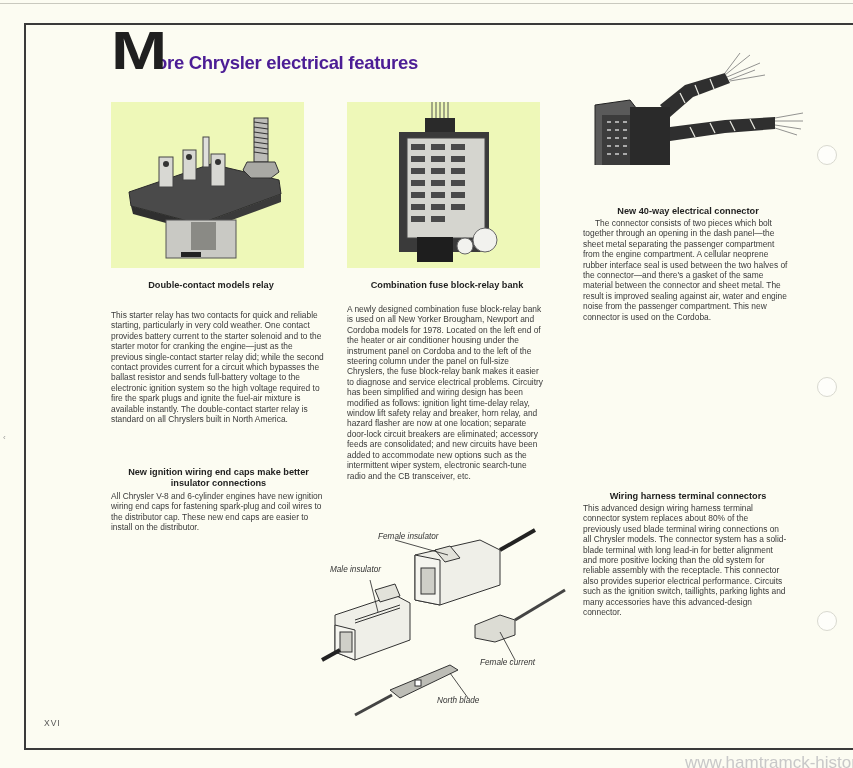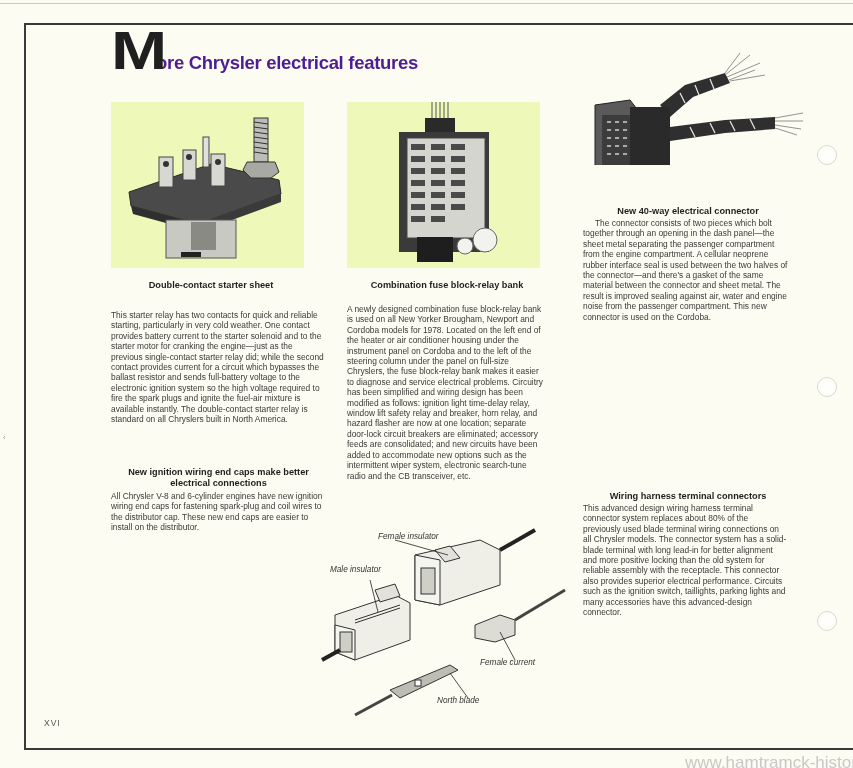--- a/index.html
+++ b/index.html
@@ -157,26 +157,26 @@
       <rect x="32" y="100" width="4" height="2"></rect>
         <rect x="40" y="100" width="4" height="2"></rect>
         <rect x="48" y="100" width="4" height="2"></rect>
       <rect x="32" y="108" width="4" height="2"></rect>
         <rect x="40" y="108" width="4" height="2"></rect>
         <rect x="48" y="108" width="4" height="2"></rect>
     </g>
   </svg>
 </div>
 
-<div class="heading" style="left:111px;top:280px;width:200px;">Double-contact starter sheet</div>
+<div class="heading" style="left:111px;top:280px;width:200px;">Double-contact models relay</div>
 <div class="body" style="left:111px;top:310px;width:215px;">
   <p>This starter relay has two contacts for quick and reliable starting, particularly in very cold weather. One contact provides battery current to the starter solenoid and to the starter motor for cranking the engine—just as the previous single-contact starter relay did; while the second contact provides current for a circuit which bypasses the ballast resistor and sends full-battery voltage to the electronic ignition system so the high voltage required to fire the spark plugs and ignite the fuel-air mixture is available instantly. The double-contact starter relay is standard on all Chryslers built in North America.</p>
 </div>
 
-<div class="heading" style="left:111px;top:467px;width:215px;">New ignition wiring end caps make better electrical connections</div>
+<div class="heading" style="left:111px;top:467px;width:215px;">New ignition wiring end caps make better insulator connections</div>
 <div class="body" style="left:111px;top:491px;width:215px;">
   <p>All Chrysler V-8 and 6-cylinder engines have new ignition wiring end caps for fastening spark-plug and coil wires to the distributor cap. These new end caps are easier to install on the distributor.</p>
 </div>
 
 <div class="heading" style="left:347px;top:280px;width:200px;">Combination fuse block-relay bank</div>
 <div class="body" style="left:347px;top:304px;width:200px;">
   <p>A newly designed combination fuse block-relay bank is used on all New Yorker Brougham, Newport and Cordoba models for 1978. Located on the left end of the heater or air conditioner housing under the instrument panel on Cordoba and to the left of the steering column under the panel on full-size Chryslers, the fuse block-relay bank makes it easier to diagnose and service electrical problems. Circuitry has been simplified and wiring design has been modified as follows: ignition light time-delay relay, window lift safety relay and breaker, horn relay, and hazard flasher are now at one location; separate door-lock circuit breakers are eliminated; accessory feeds are consolidated; and new circuits have been added to accommodate new options such as the intermittent wiper system, electronic search-tune radio and the CB transceiver, etc.</p>
 </div>
 
 <div class="heading" style="left:583px;top:206px;width:210px;">New 40-way electrical connector</div>

